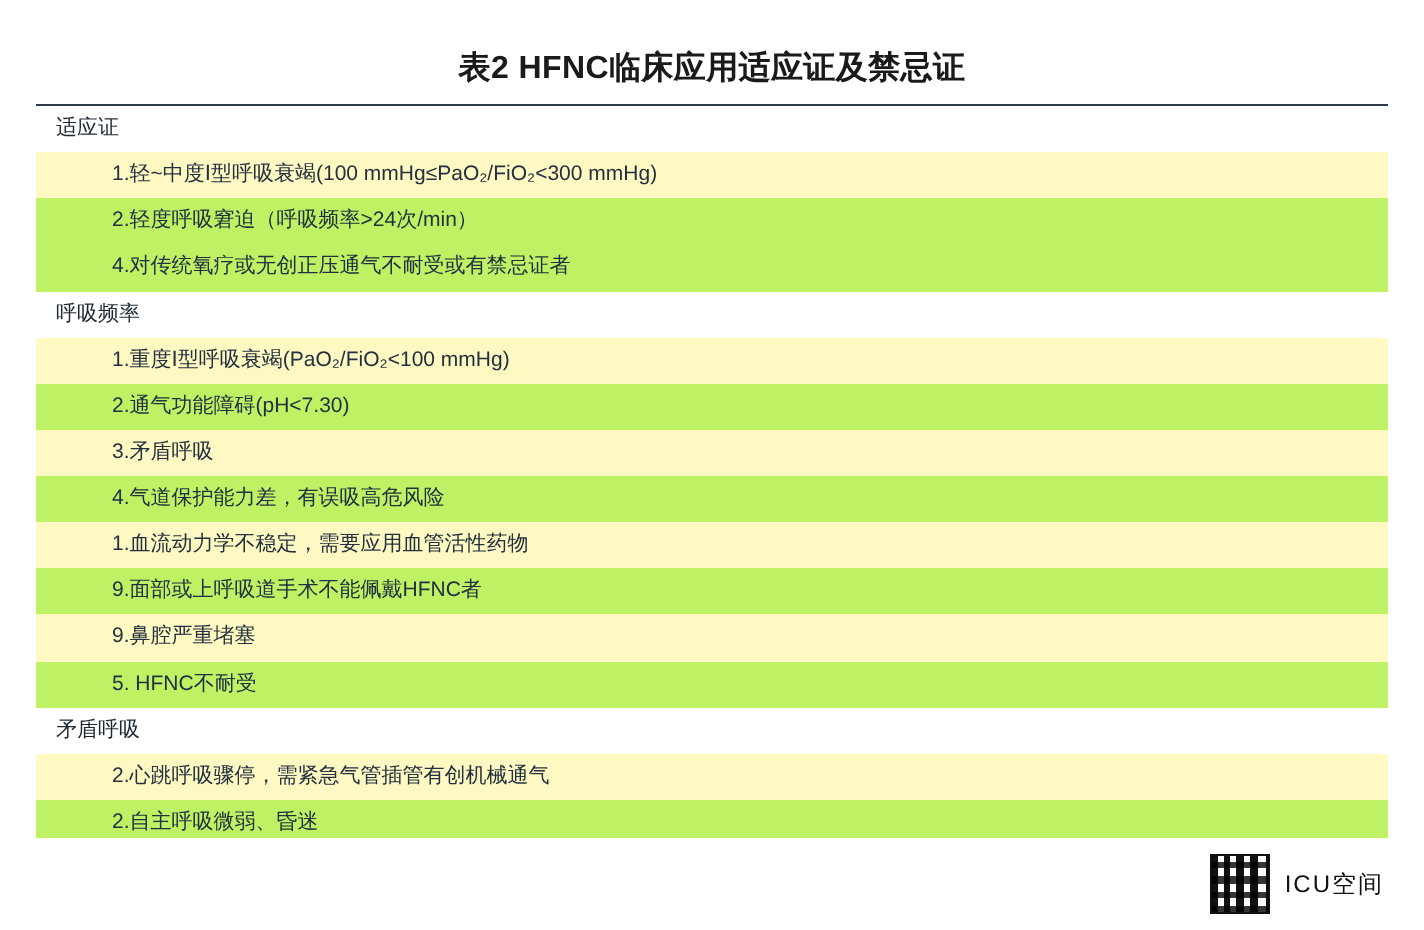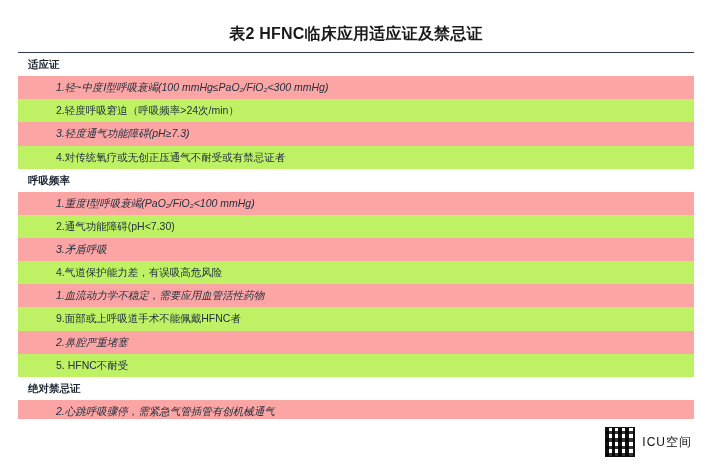--- a/index.html
+++ b/index.html
@@ -40,26 +40,25 @@
     line-height: 1.25;
     color: #22303f;
     padding: 5px 10px 5px 10px;
     box-sizing: border-box;
     min-height: 21px;
     display: flex;
     align-items: center;
   }
   .row.header-row {
     background: #ffffff;
-    font-weight: bold;
+    font-weight: normal;
     color: #1d2733;
   }
   .row.shaded {
-    background: #fca5a5;
-    font-style: italic;
+    background: #fef9c3;
   }
   .row.plain {
     background: #bef264;
   }
   .row .txt {
     display: block;
   }
   .indent {
     padding-left: 28px;
   }
@@ -115,23 +114,20 @@
 
     <div class="row header-row">
       <span class="txt">适应证</span>
     </div>
     <div class="row shaded">
       <span class="txt indent">1.轻~中度Ⅰ型呼吸衰竭(100 mmHg≤PaO₂/FiO₂&lt;300 mmHg)</span>
     </div>
     <div class="row plain">
       <span class="txt indent">2.轻度呼吸窘迫（呼吸频率&gt;24次/min）</span>
     </div>
-    <div class="row shaded">
-      <span class="txt indent">3.轻度通气功能障碍(pH≥7.3)</span>
-    </div>
     <div class="row plain">
       <span class="txt indent">4.对传统氧疗或无创正压通气不耐受或有禁忌证者</span>
     </div>
 
     <div class="row header-row">
       <span class="txt">呼吸频率</span>
     </div>
     <div class="row shaded">
       <span class="txt indent">1.重度Ⅰ型呼吸衰竭(PaO₂/FiO₂&lt;100 mmHg)</span>
     </div>
@@ -144,28 +140,28 @@
     <div class="row plain">
       <span class="txt indent">4.气道保护能力差，有误吸高危风险</span>
     </div>
     <div class="row shaded">
       <span class="txt indent">1.血流动力学不稳定，需要应用血管活性药物</span>
     </div>
     <div class="row plain">
       <span class="txt indent">9.面部或上呼吸道手术不能佩戴HFNC者</span>
     </div>
     <div class="row shaded">
-      <span class="txt indent">2.鼻腔严重堵塞</span>
+      <span class="txt indent">9.鼻腔严重堵塞</span>
     </div>
     <div class="row plain">
       <span class="txt indent">5. HFNC不耐受</span>
     </div>
 
     <div class="row header-row">
-      <span class="txt">绝对禁忌证</span>
+      <span class="txt">矛盾呼吸</span>
     </div>
     <div class="row shaded">
       <span class="txt indent">2.心跳呼吸骤停，需紧急气管插管有创机械通气</span>
     </div>
     <div class="row plain">
       <span class="txt indent">2.自主呼吸微弱、昏迷</span>
     </div>
     <div class="row shaded">
       <span class="txt indent">3.极重度Ⅰ型呼吸衰竭(PaO₂/FiO₂&lt;60 mmHg)</span>
     </div>

